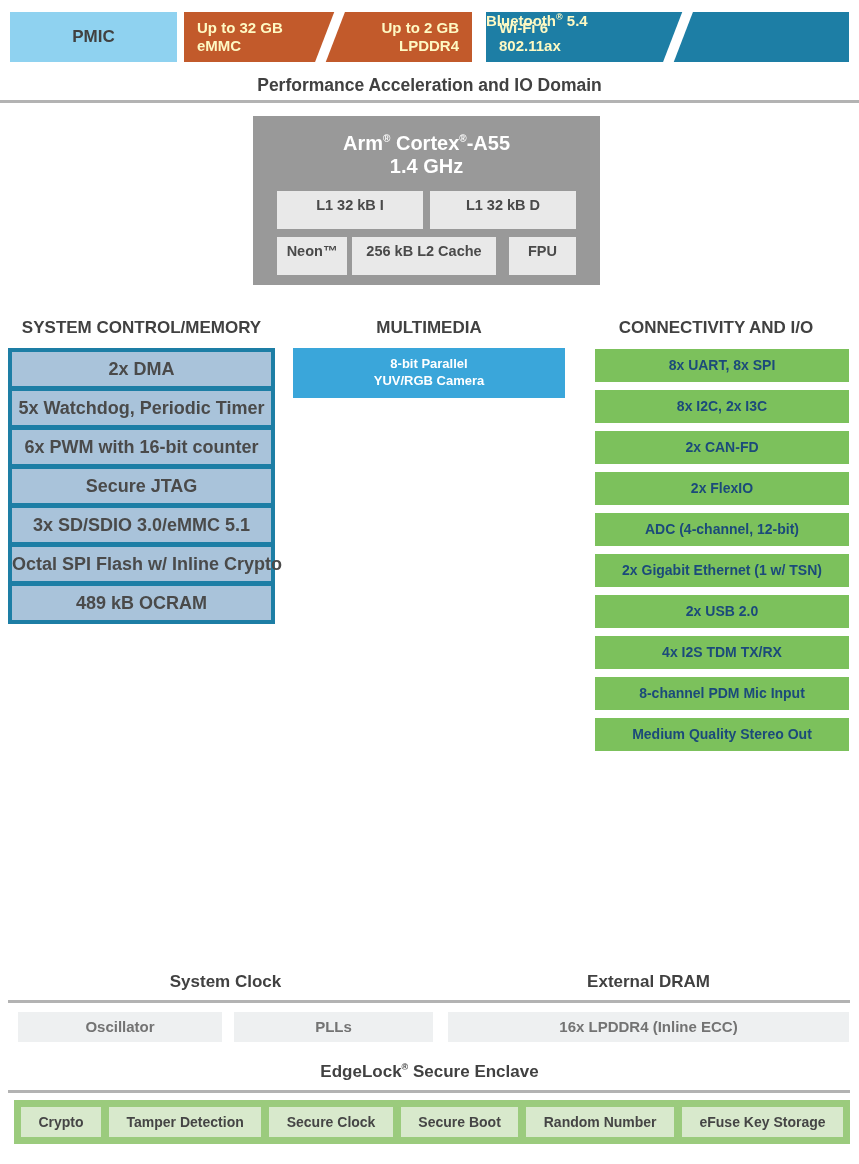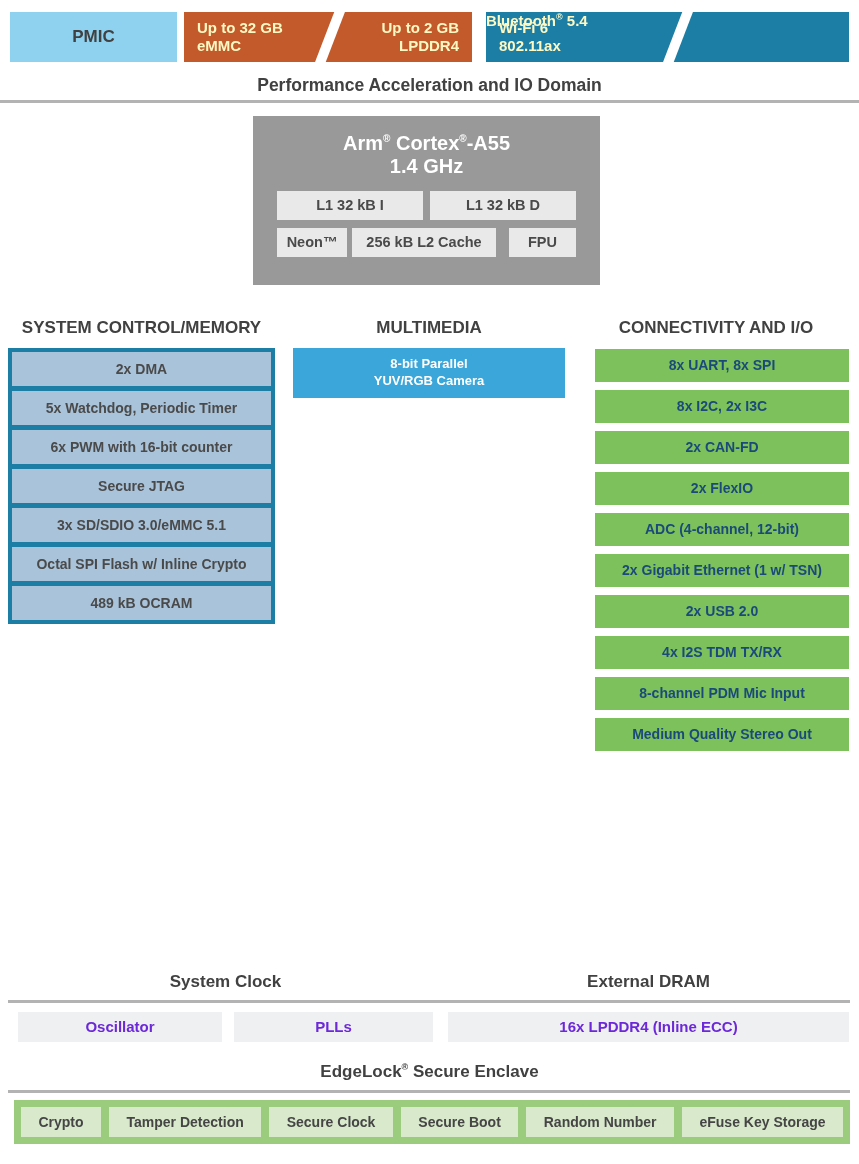--- a/index.html
+++ b/index.html
@@ -41,38 +41,38 @@
 
   
   .cpu { position:absolute; top:116px; left:253px; width:347px; height:169px; background:#999999; }
   .cpu-title { padding-top:16px; text-align:center; color:#ffffff; font-size:20px; font-weight:bold; line-height:1.15; }
   .cpu-title sup { font-size:10px; }
   .cpu-row { display:flex; margin:0 24px; }
   .cpu-row-1 { margin-top:13px; }
   .cpu-row-2 { margin-top:8px; }
   .chip {
     background:#e9e9e9; color:#4a4a4a; font-size:14.5px; font-weight:bold;
-    height:29px; line-height:29px; text-align:center; white-space:nowrap;
+    height:38px; line-height:29px; text-align:center; white-space:nowrap;
   }
   .chip-l1 { flex:1; }
   .chip-l1 + .chip-l1 { margin-left:7px; }
   .chip-neon { width:70px; }
   .chip-l2 { flex:1; margin-left:5px; }
   .chip-fpu { width:67px; margin-left:13px; }
 
   
   .col-heading { position:absolute; top:318px; text-align:center; font-size:17px; font-weight:bold; color:#414141; white-space:nowrap; }
   .col-heading-left { left:8px; width:267px; }
   .col-heading-mid { left:293px; width:272px; }
   .col-heading-right { left:583px; width:266px; }
 
   
   .sysctl { position:absolute; top:348px; left:8px; width:267px; background:#1d7ea5; padding:4px; }
   .sysctl-item {
-    background:#a9c3da; color:#4a4a4a; font-size:14px; font-weight:bold;
+    background:#a9c3da; color:#4a4a4a; font-size:18px; font-weight:bold;
     height:34px; line-height:34px; text-align:center; white-space:nowrap; margin-bottom:5px;
   }
   .sysctl-item:last-child { margin-bottom:0; }
 
   
   .mm-box {
     position:absolute; top:348px; left:293px; width:272px; height:50px; background:#3aa6da;
     color:#fff; font-size:13px; font-weight:bold; text-align:center;
     display:flex; flex-direction:column; justify-content:center; line-height:1.3;
   }
@@ -82,21 +82,21 @@
   .conn-item {
     background:#7cc15c; color:#1b4a7a; font-size:14px; font-weight:bold;
     height:33px; line-height:33px; text-align:center; white-space:nowrap; margin-bottom:8px;margin-left:12px;
   }
 
   
   .sub-heading { position:absolute; top:972px; text-align:center; font-size:17px; font-weight:bold; color:#414141; }
   .sub-heading-clock { left:18px; width:415px; }
   .sub-heading-dram { left:448px; width:401px; }
   .gray-box {
-    position:absolute; top:1012px; height:30px; background:#eef0f1; color:#6d28d9;
+    position:absolute; top:1012px; height:30px; background:#eef0f1; color:#737373;
     font-size:15px; font-weight:bold; line-height:30px; text-align:center;
   }
   .box-osc { left:18px; width:204px; }
   .box-plls { left:234px; width:199px; }
   .box-dram { left:448px; width:401px; }
 
   
   .el-heading { position:absolute; top:1062px; left:0; width:100%; text-align:center; font-size:17px; font-weight:bold; color:#414141; }
   .el-container { position:absolute; top:1100px; left:14px; width:836px; height:44px; background:#9bcb7d; display:flex; padding:7px; gap:8px; }
   .el-item {

